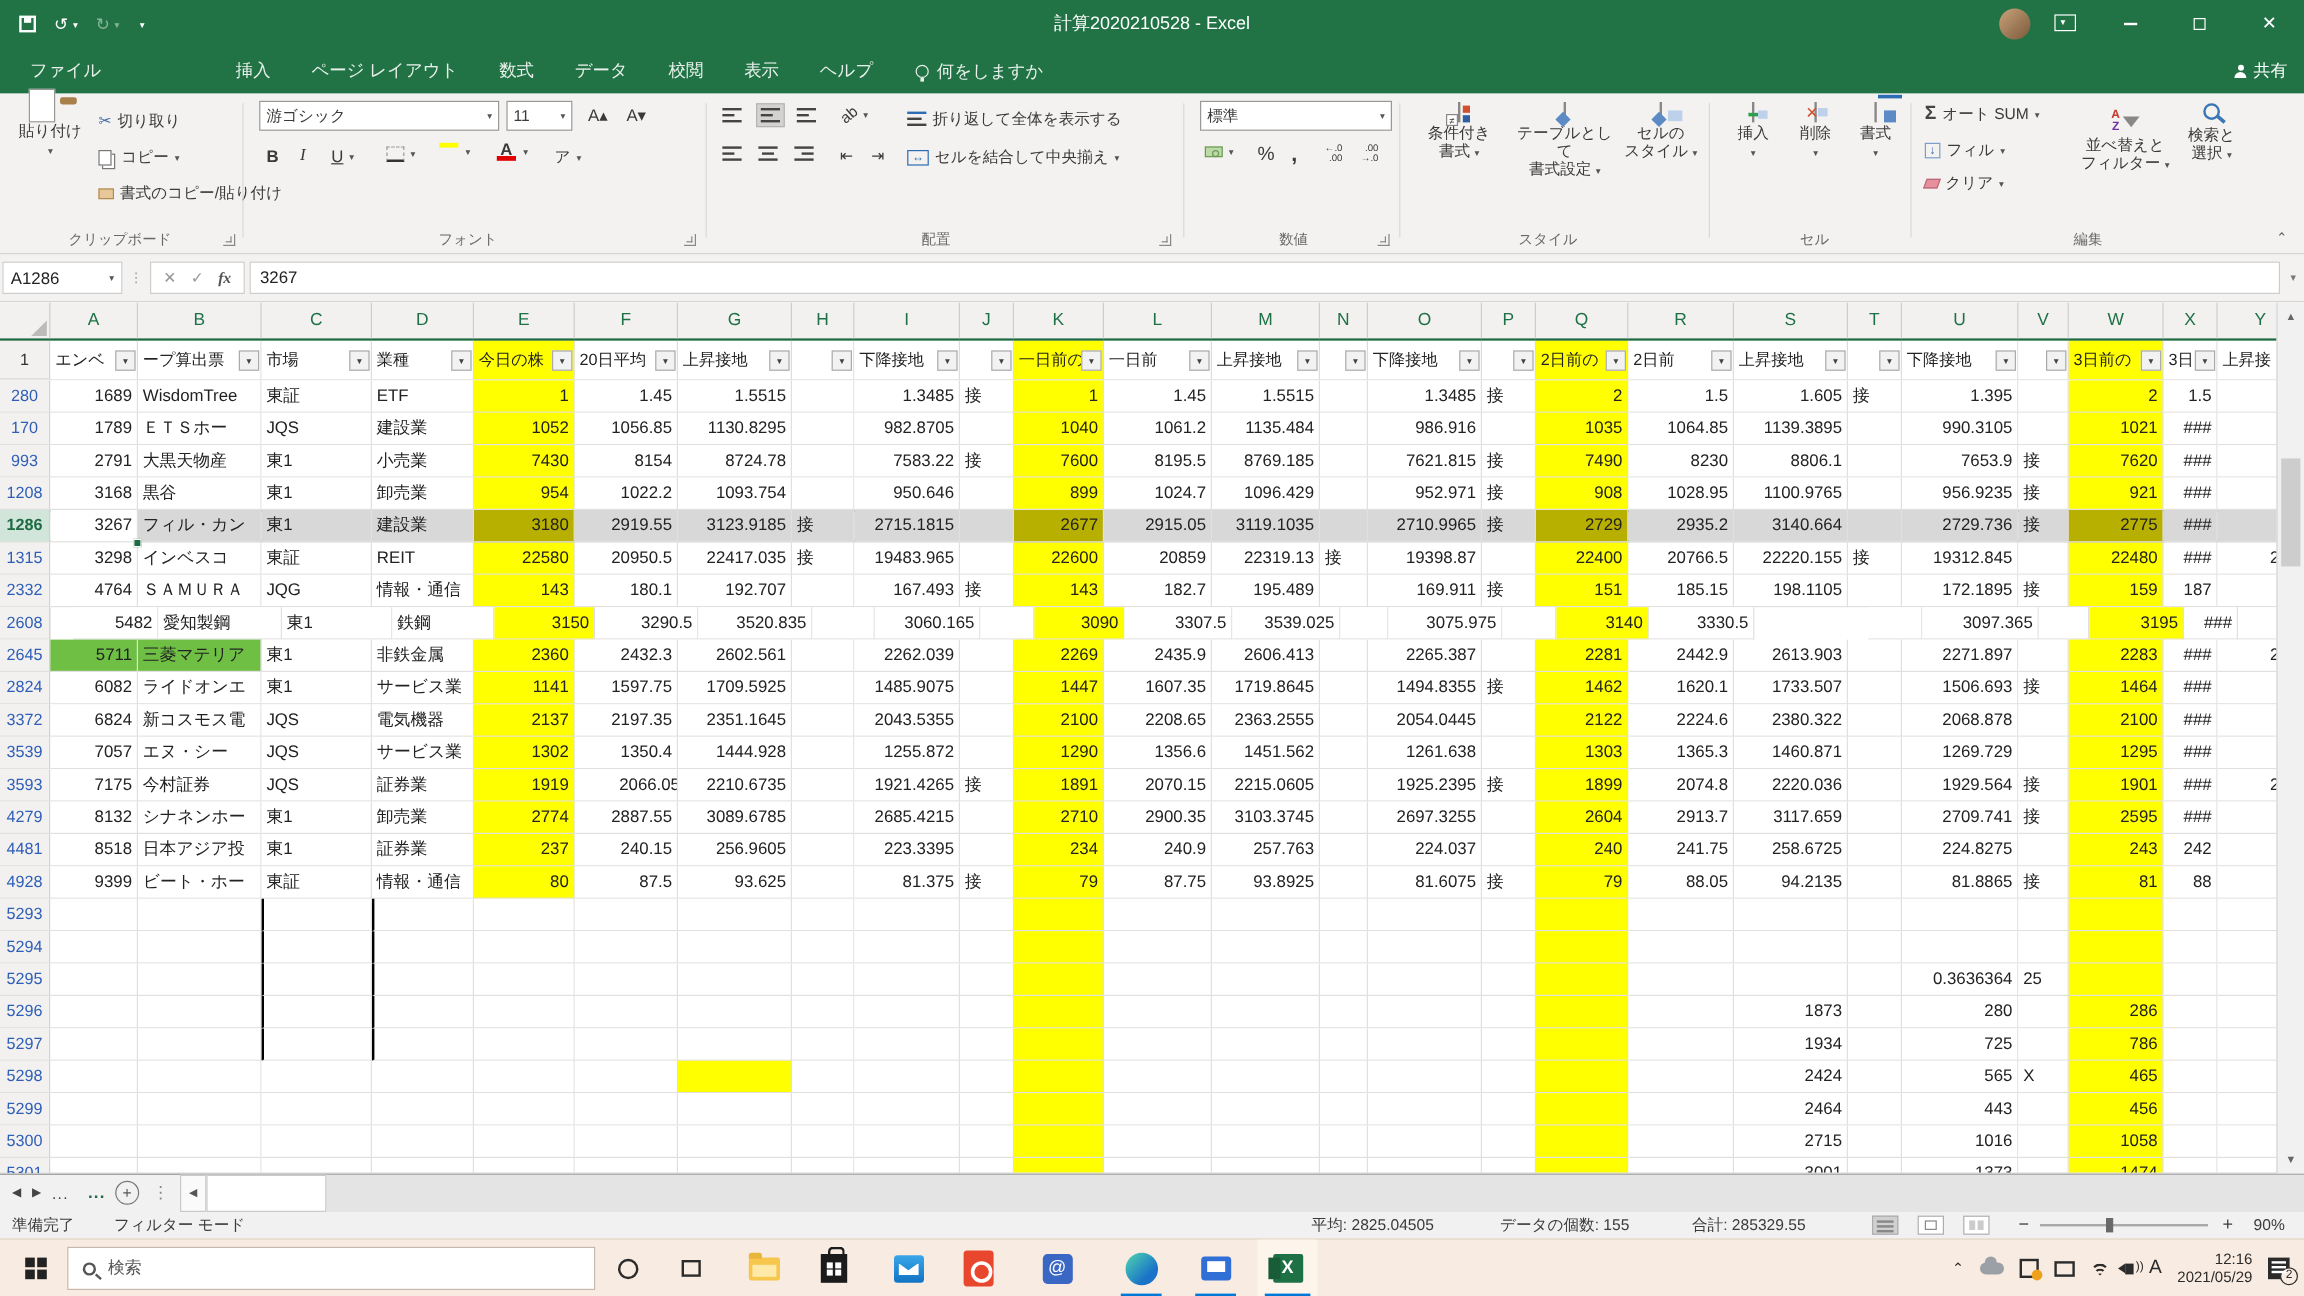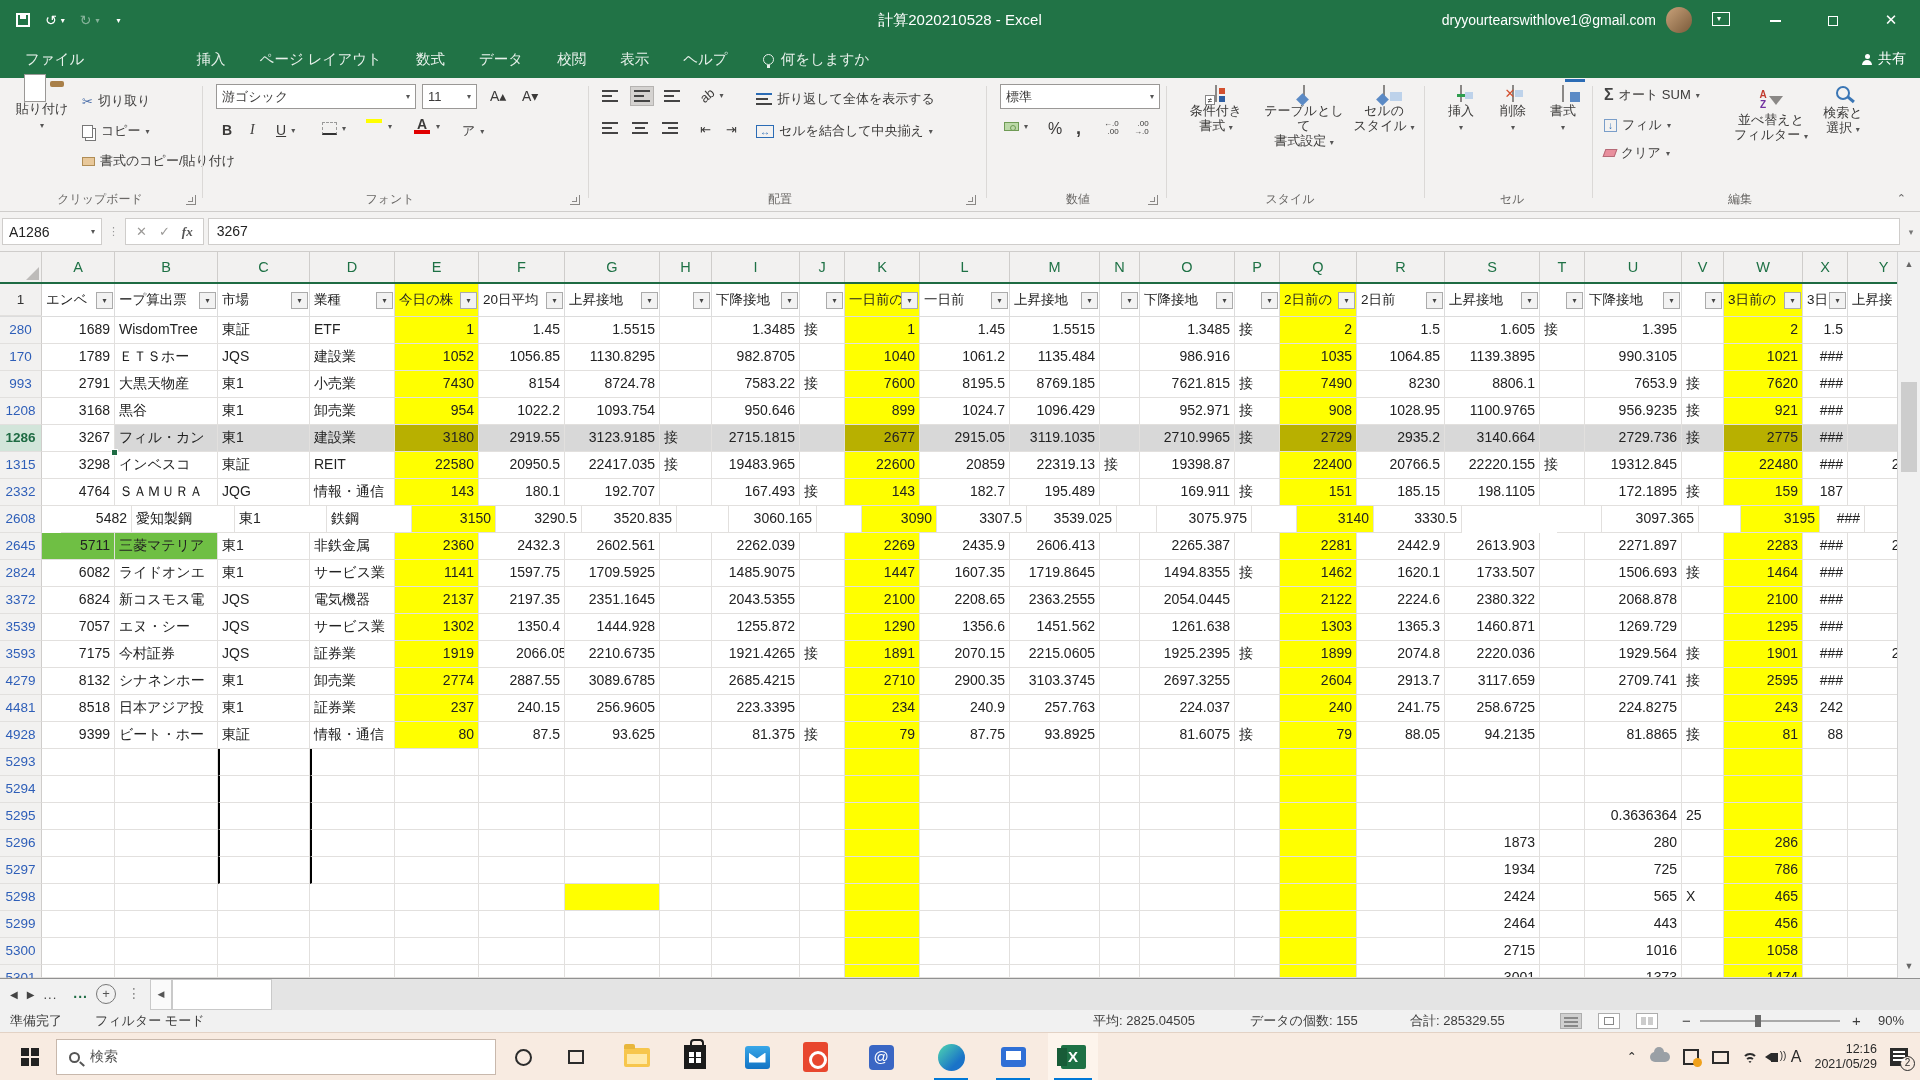--- a/index.html
+++ b/index.html
@@ -204,21 +204,20 @@
   <div class="titlebar">
     <div class="qat">
       <span class="ic-save"></span>
       <span class="arrow">↺</span>
         <span class="mini">▾</span>
       <span class="arrow dim">↻</span>
         <span class="mini dim">▾</span>
       <span class="mini" style="margin-left:2px">▾</span>
     </div>
     <div class="tb-title">計算2020210528  -  Excel</div>
-    <div class="tb-account">dryyourtearswithlove1@gmail.com</div>
     <div class="tb-avatar"></div>
     <div class="tb-ribopts"></div>
     <div class="winbtns">
       <div class="wb"><span class="bar"></span></div>
       <div class="wb"><span class="box"></span></div>
       <div class="wb">✕</div>
     </div>
   </div>
 
   <div class="tabrow">

